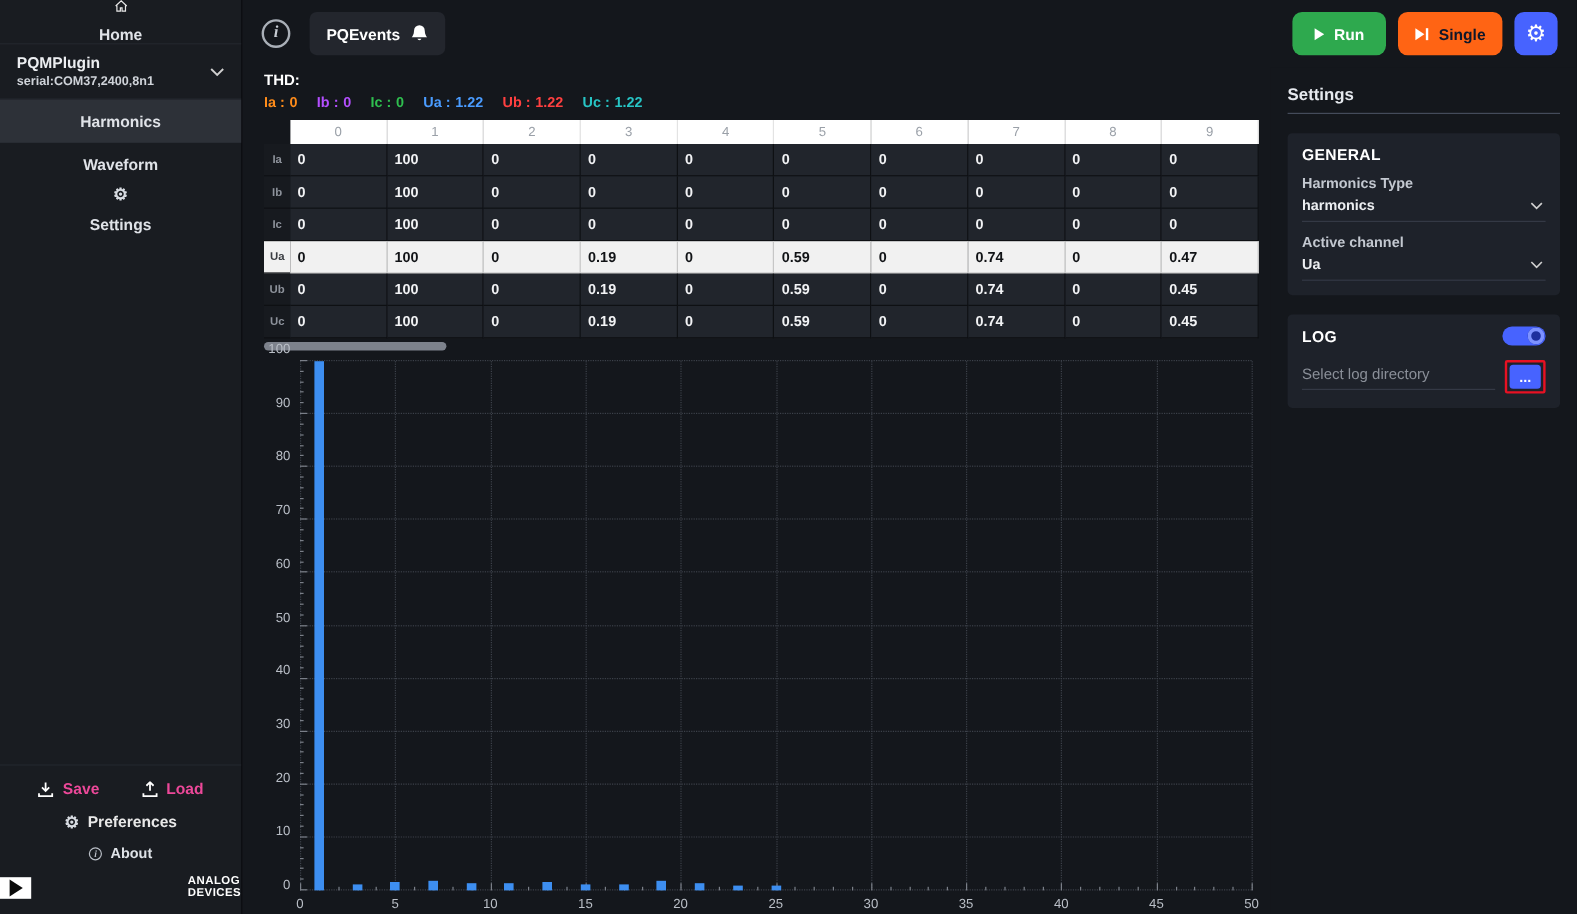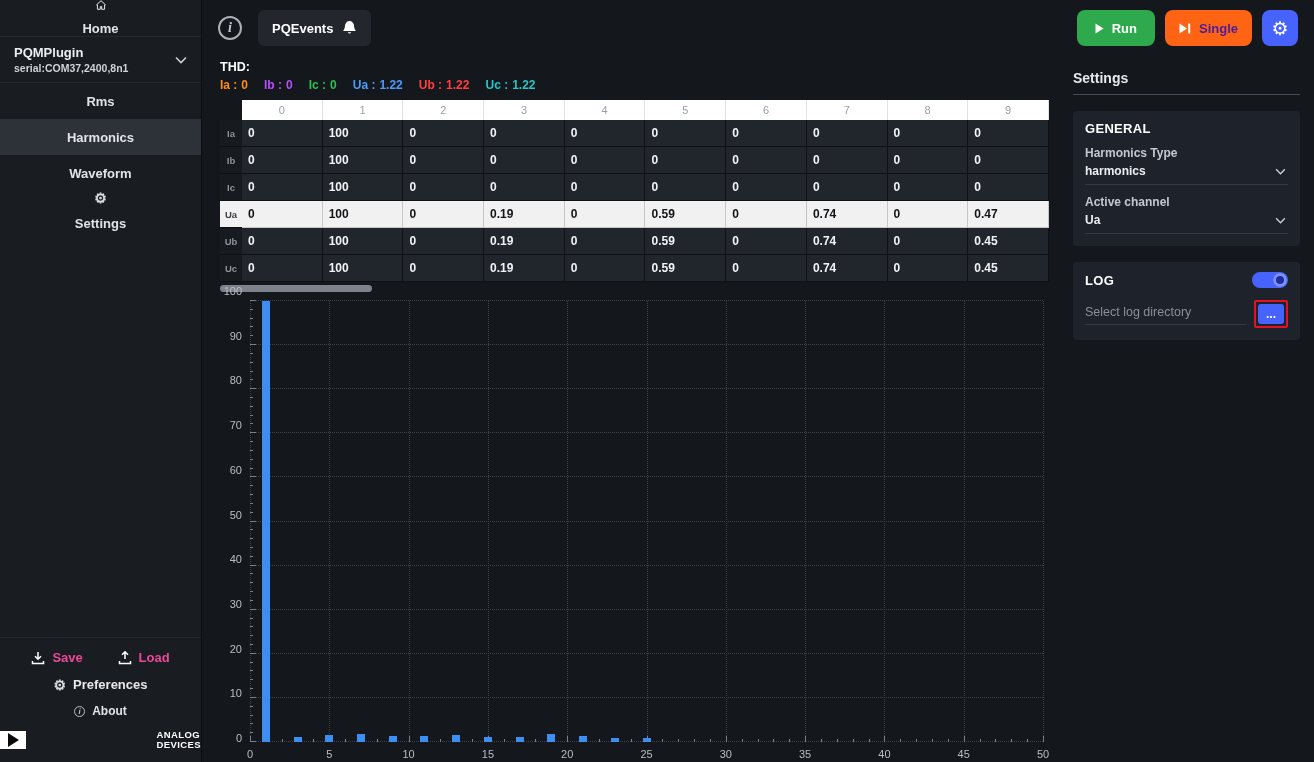--- a/index.html
+++ b/index.html
@@ -35,21 +35,21 @@
   .ad-tri { width:0; height:0; border-top:7px solid transparent; border-bottom:7px solid transparent; border-left:11px solid #0a0a0a; }
   .ad-text { font-size:9.5px; font-weight:700; line-height:1.05; letter-spacing:.4px; color:#fff; }
 
   
   .main { flex:1; display:flex; flex-direction:column; min-width:0; }
   .topbar { height:56px; display:flex; align-items:center; padding:0 16px; gap:16px; }
   .info-btn { width:24px; height:24px; border:2px solid #aab0b8; border-radius:50%; color:#c8cdd4; font-family:"Liberation Serif",serif; font-style:italic; font-weight:700; font-size:14px; display:flex; align-items:center; justify-content:center; cursor:pointer; }
   .pqevents-btn { display:flex; align-items:center; gap:9px; background:#23262d; border:none; border-radius:6px; height:36px; padding:0 14px; color:#fff; font-size:13px; font-weight:700; cursor:pointer; font-family:inherit; }
   .tb-right { margin-left:auto; display:flex; align-items:center; gap:10px; }
   .run-btn { display:flex; align-items:center; gap:8px; background:#2ea94e; border:none; border-radius:8px; height:36px; padding:0 18px; color:#fff; font-size:13px; font-weight:700; cursor:pointer; font-family:inherit; }
-  .single-btn { display:flex; align-items:center; gap:8px; background:#ff6414; border:none; border-radius:8px; height:36px; padding:0 14px; color:#4c1d95; font-size:13px; font-weight:700; cursor:pointer; font-family:inherit; }
+  .single-btn { display:flex; align-items:center; gap:8px; background:#ff6414; border:none; border-radius:8px; height:36px; padding:0 14px; color:#0f172a; font-size:13px; font-weight:700; cursor:pointer; font-family:inherit; }
   .gearsq-btn { width:36px; height:36px; background:#4763ff; border:none; border-radius:8px; color:#fff; font-size:19px; display:flex; align-items:center; justify-content:center; cursor:pointer; }
 
   .content-row { flex:1; display:flex; min-height:0; }
   .center { flex:1; min-width:0; padding:4px 10px 0 18px; display:flex; flex-direction:column; }
 
   .thd-title { font-size:12.5px; font-weight:700; color:#ffffff; margin-bottom:4px; }
   .thd-line { font-size:12px; font-weight:700; margin-bottom:8px; white-space:nowrap; }
   .thd-ch { margin-right:16px; }
   .thd-ch .thd-val { margin-left:4px; }
 
@@ -115,28 +115,20 @@
       <div>
         <div class="nm">PQMPlugin</div>
         <div class="ser">serial:COM37,2400,8n1</div>
       </div>
       <svg class="chev" width="12" height="8" viewBox="0 0 12 8">
           <path d="M1 1.5 6 6.5 11 1.5" stroke="#cfcfcf" stroke-width="1.6" fill="none"></path>
         </svg>
     </div>
     <div class="sb-divider"></div>
 
-    <div class="sb-item">
-      <svg width="16" height="16" viewBox="0 0 16 16">
-          <path d="M13.5 8A5.5 5.5 0 1 1 9 2.6" fill="none" stroke="#e8e8e8" stroke-width="1.5"></path>
-          <path d="M8.6 0.6 12.8 2.6 8.9 4.9 Z" fill="#e8e8e8"></path>
-        </svg>
-      <span>Rms</span>
-      <span class="sq"></span>
-    </div>
 
     <div class="sb-item selected">
       <svg width="16" height="14" viewBox="0 0 16 14">
           <g fill="#e8e8e8">
             <rect x="0.5" y="8" width="2.6" height="6"></rect>
             <rect x="4.5" y="4" width="2.6" height="10"></rect>
             <rect x="8.5" y="6" width="2.6" height="8"></rect>
             <rect x="12.5" y="1" width="2.6" height="13"></rect>
           </g>
         </svg>

